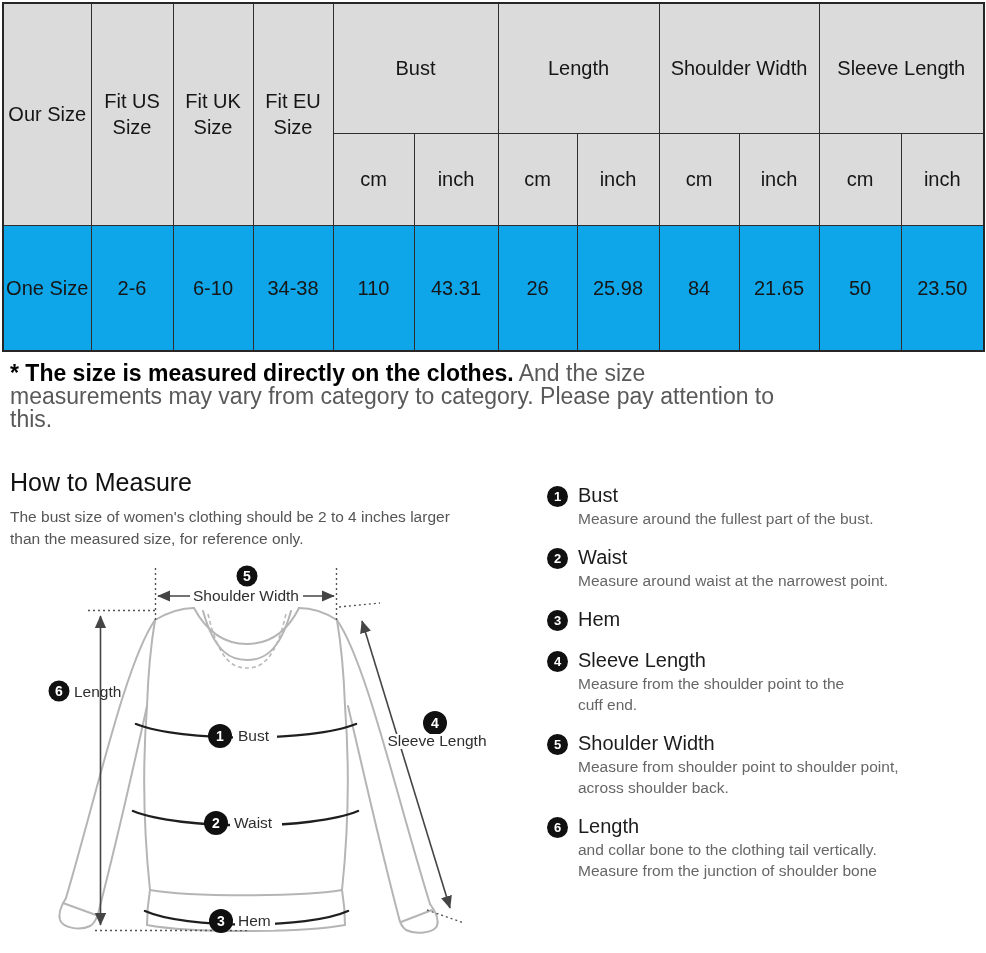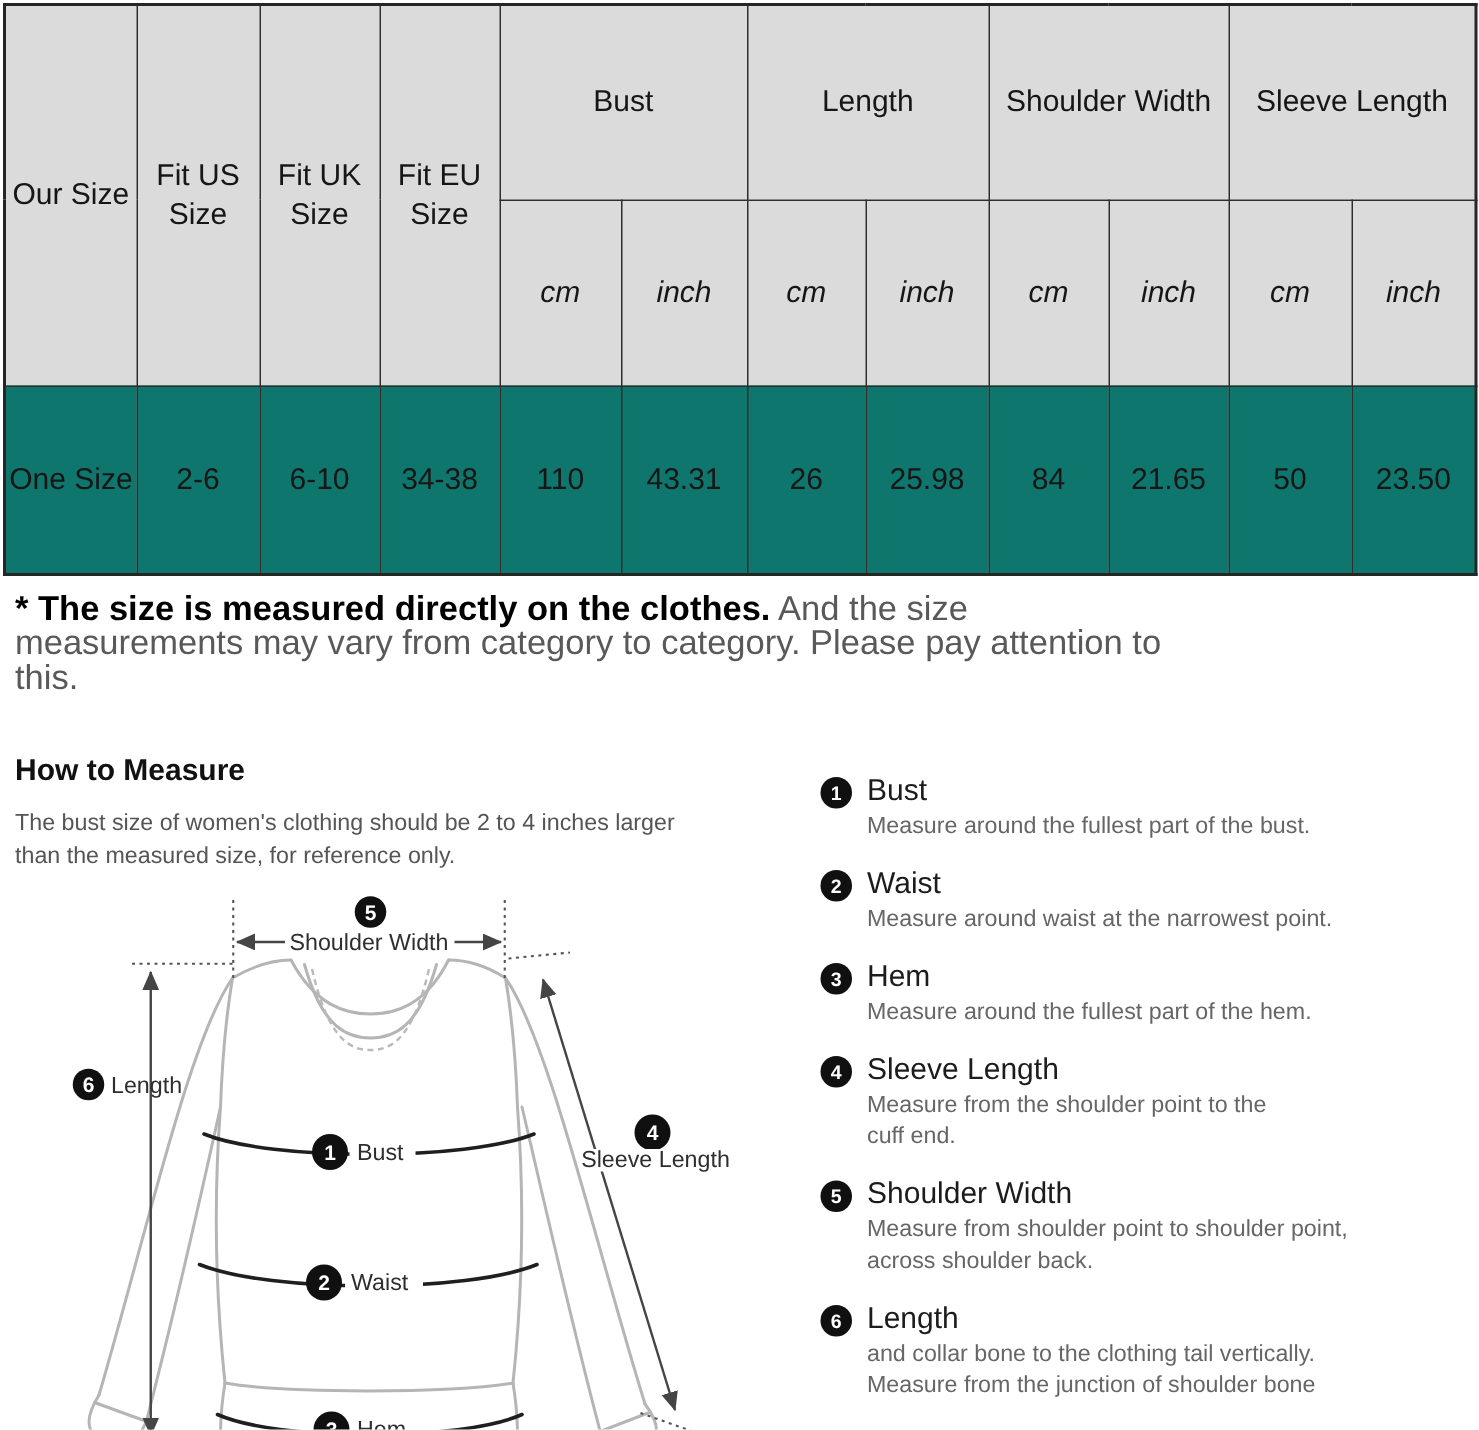--- a/index.html
+++ b/index.html
@@ -3,33 +3,33 @@
 <meta charset="utf-8">
 <style>
   html,body{margin:0;padding:0;background:#fff;}
   body{width:986px;height:953px;font-family:"Liberation Sans",sans-serif;color:#1a1a1a;overflow:hidden;}
 
   
   table.size-table{border-collapse:collapse;table-layout:fixed;width:980px;margin:2px 0 0 2px;border:2px solid #262626;}
   table.size-table th,table.size-table td{border:1.5px solid #2e2e2e;text-align:center;vertical-align:middle;padding:0;font-size:20px;font-weight:normal;color:#161616;line-height:26px;}
   table.size-table thead th{background:#dbdbdb;}
   tr.group-row{height:130px;}
-  tr.unit-row{height:124px;font-style:italic;}
-  tr.data-row{height:126px;background:#0f766e;}
+  tr.unit-row{height:92px;}
+  tr.data-row{height:126px;background:#0ea5e9;}
   th.corner{padding:0 8px;}
 
   
   .note{margin:10px 0 0 10px;width:772px;font-size:23px;line-height:23px;}
   .note-bold{font-weight:bold;color:#000;}
   .note-regular{color:#595959;}
 
   
   .bottom-row{display:flex;margin-top:36px;}
   .left-col{width:535px;flex:0 0 535px;}
-  .howto-heading{font-size:20px;font-weight:bold;color:#111;margin:0 0 9px 10px;line-height:30px;}
+  .howto-heading{font-size:25px;font-weight:normal;color:#111;margin:0 0 9px 10px;line-height:30px;}
   .howto-intro{margin:0 0 0 10px;width:452px;font-size:15.5px;line-height:22px;color:#555;}
   .diagram-wrap{margin-top:4px;}
 
   .right-col{flex:1;padding:16px 0 0 12px;}
   .ins-item{display:flex;margin-bottom:16px;}
   .num-circle{flex:0 0 21px;width:21px;height:21px;border-radius:50%;background:#101010;color:#fff;font-size:13px;font-weight:bold;display:flex;align-items:center;justify-content:center;margin-top:3px;}
   .ins-body{margin-left:10px;}
   .ins-title{font-size:20px;color:#1c1c1c;line-height:25px;}
   .ins-desc{font-size:15.5px;color:#666;line-height:21px;}
 
@@ -220,24 +220,20 @@
           <div>Measure around waist at the narrowest point.</div>
           <div></div>
         </div>
       </div>
     </div>
 
     <div class="ins-item">
       <span class="num-circle">3</span>
       <div class="ins-body">
         <div class="ins-title">Hem</div>
-        <div class="ins-desc">
-          <div>Measure around the fullest part of the hem.</div>
-          <div></div>
-        </div>
       </div>
     </div>
 
     <div class="ins-item">
       <span class="num-circle">4</span>
       <div class="ins-body">
         <div class="ins-title">Sleeve Length</div>
         <div class="ins-desc">
           <div>Measure from the shoulder point to the</div>
           <div>cuff end.</div>

